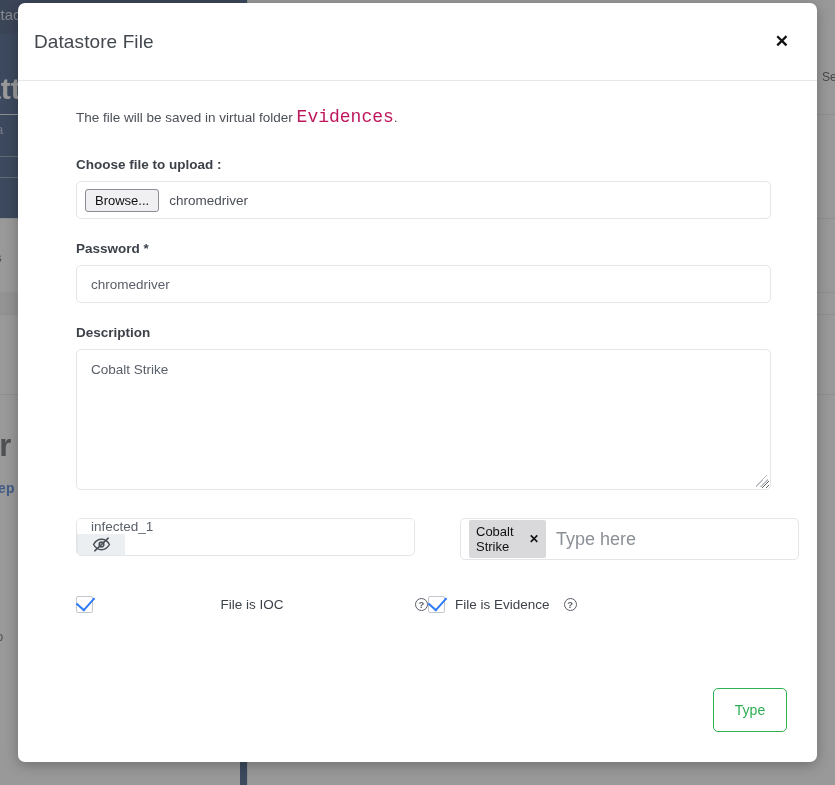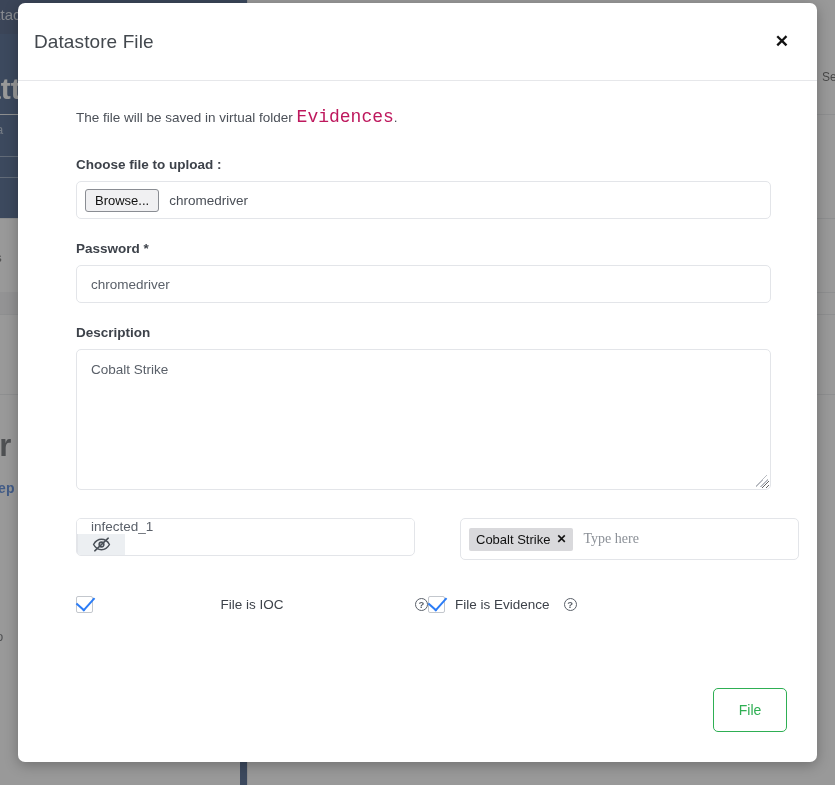--- a/index.html
+++ b/index.html
@@ -217,22 +217,22 @@
   .tag-chip {
     background: #d9d9dc; color: #111;
     font-size: 13px;
     padding: 4px 7px;
     display: inline-flex; align-items: center; gap: 6px;
     border-radius: 2px;
   }
   .tag-x { cursor: pointer; font-weight: 700; font-size: 12px; }
   .tag-input {
     border: none; outline: none; flex: 1;
-    font-size: 14px; color: #6c7178;
-    font-family: Liberation Serif, serif;
+    font-size: 18px; color: #6c7178;
+    font-family: Liberation Sans, sans-serif;
     background: transparent;
   }
   .tag-input::placeholder { color: #8b9097; }
 
   .checks {
     display: flex;
     margin-top: 36px;
   }
   .check-item { display: flex; align-items: center; gap: 10px; }
   .check-item.first { width: 352px; justify-content: space-between; }
@@ -372,16 +372,16 @@
       <div class="check-item">
         <span class="cbox"></span>
         <span class="check-label">File is Evidence</span>
         <span class="help-icon">?</span>
       </div>
     </div>
 
   </div>
 
   <div class="modal-footer">
-    <button class="save-btn">File</button>
+    <button class="save-btn">Type</button>
   </div>
 
 </div>
 
 </body></html>

